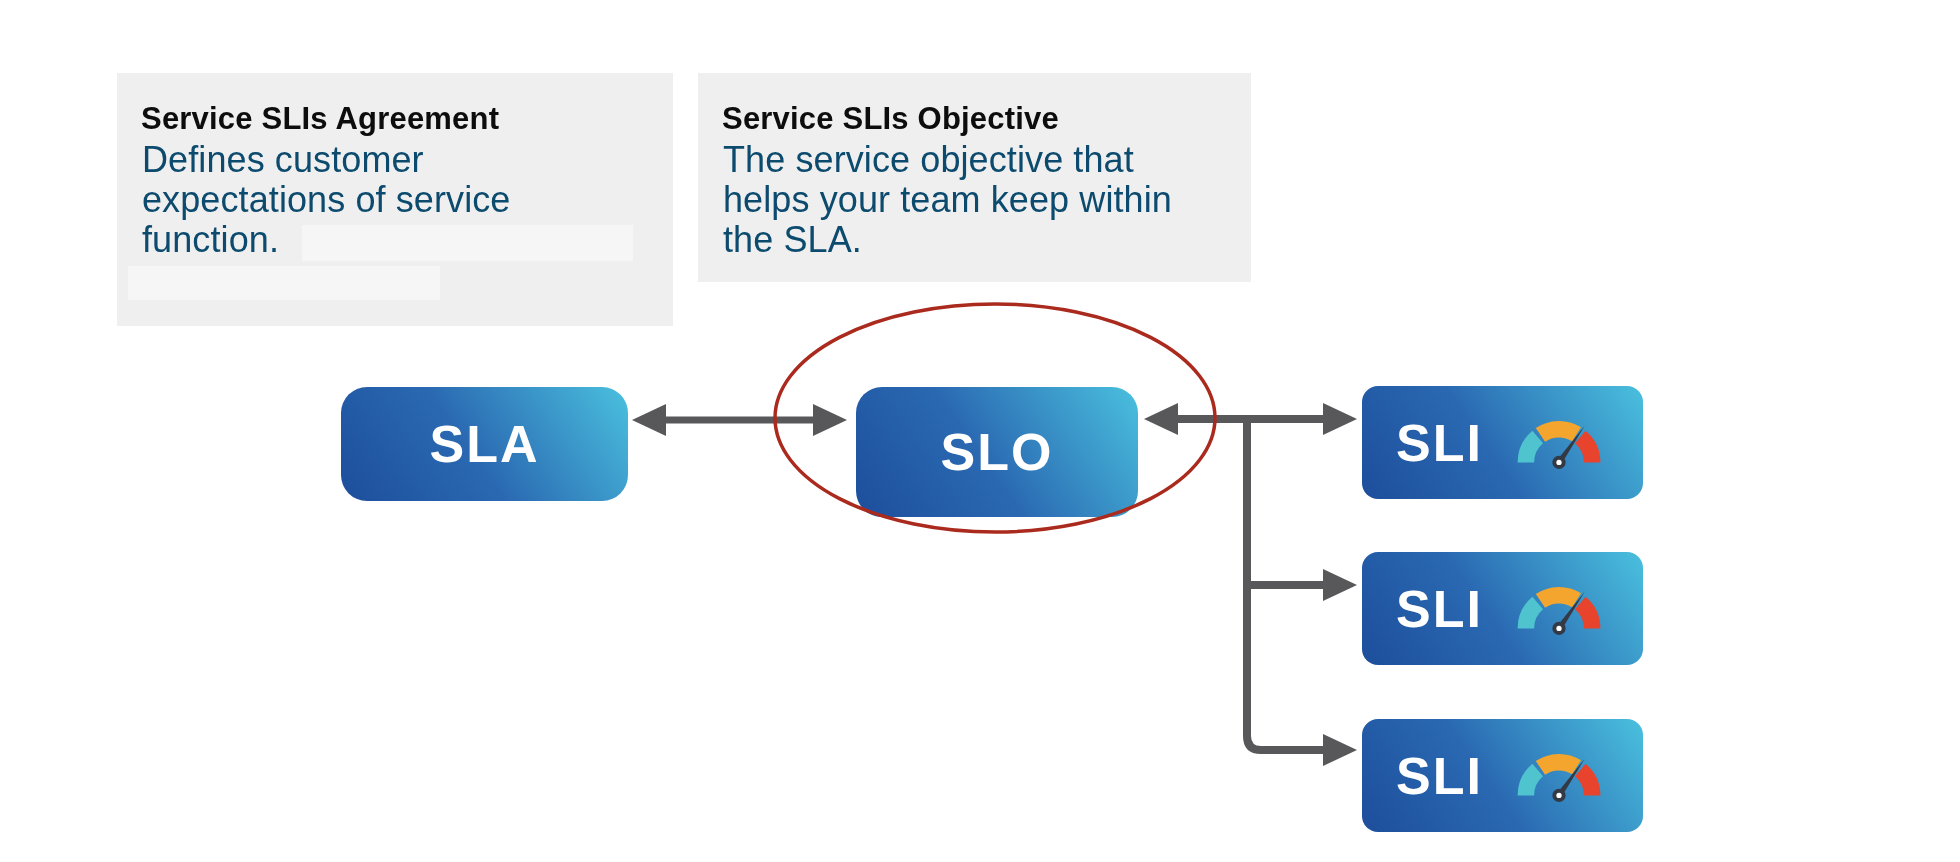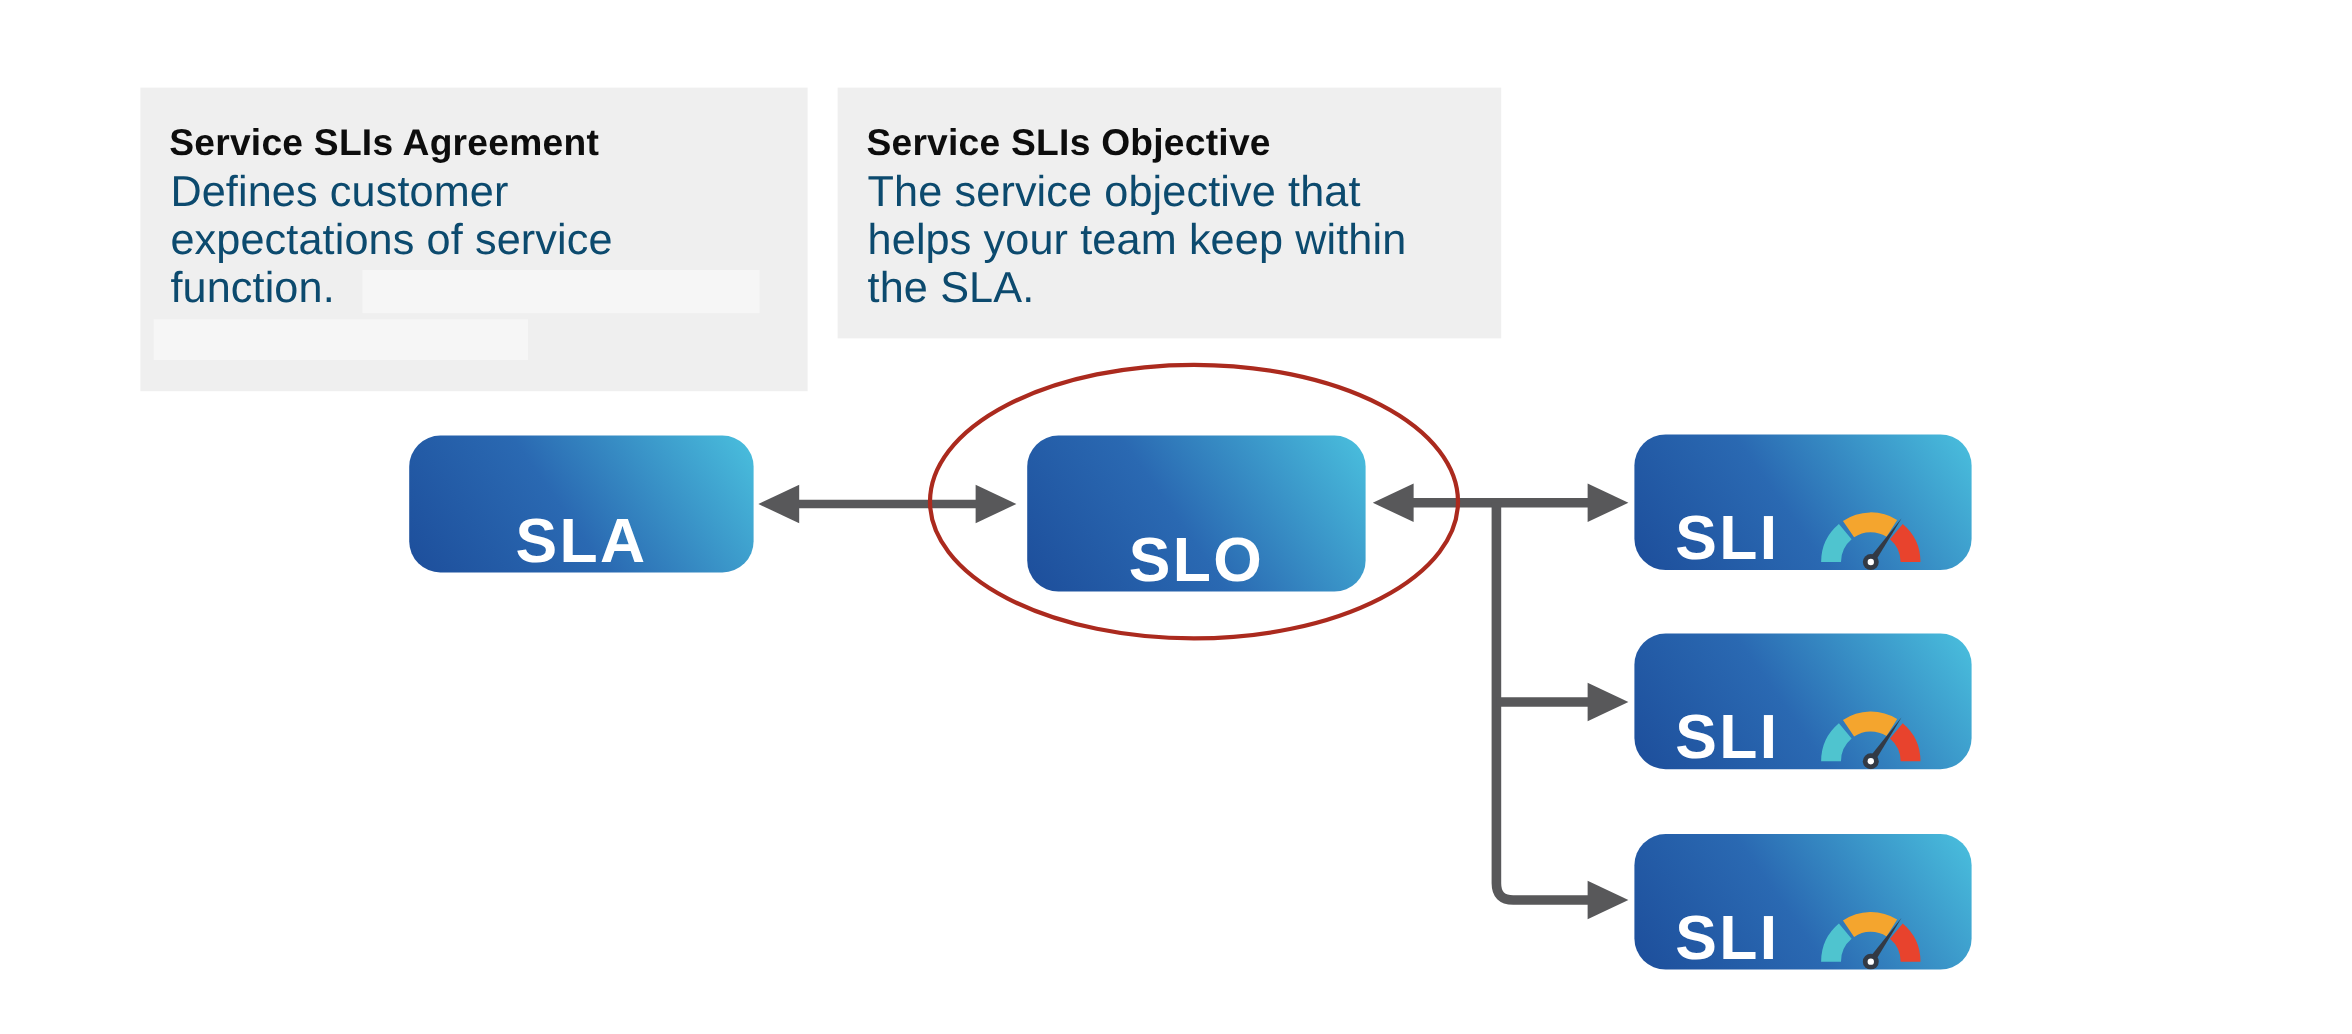--- a/index.html
+++ b/index.html
@@ -21,30 +21,31 @@
     white-space:pre-line;letter-spacing:0.1px;
   }
   .card-1{left:117px;width:556px;height:253px;}
   .card-2{left:698px;width:553px;height:209px;}
   .card-3{left:1279px;width:553px;height:253px;}
   .redact{position:absolute;background:var(--redact-bg);}
   .redact.r1{left:185px;top:152px;width:331px;height:36px;}
   .redact.r2{left:11px;top:193px;width:312px;height:34px;}
   
   .node{
-    position:absolute;border-radius:26px;display:flex;align-items:flex-end;justify-content:center;
+    position:absolute;border-radius:26px;display:flex;align-items:center;justify-content:center;
     background:linear-gradient(55deg,var(--node-gradient-start) 0%, #2a69b2 45%, var(--node-gradient-end) 100%);
     color:var(--node-text);
+    margin-top:24px;
   }
   .node .label{
     font-size:52px;font-weight:800;letter-spacing:2px;line-height:1;
   }
   .node-sla{left:341px;top:363px;width:287px;height:114px;}
   .node-slo{left:856px;top:363px;width:282px;height:130px;}
-  .node-sli{left:1362px;width:281px;height:113px;gap:26px;}
+  .node-sli{left:1362px;width:281px;height:113px;gap:26px;border-radius:16px;}
   .node-sli .gauge{width:100px;height:53px;display:block;}
   .sli-1{top:362px;} .sli-2{top:528px;} .sli-3{top:695px;}
   
   .overlay{position:absolute;left:0;top:0;pointer-events:none;}
   .arrow-line{stroke:var(--arrow);fill:none;}
   .arrow-head{fill:var(--arrow);stroke:none;}
   .ellipse-highlight{fill:none;stroke:var(--highlight-ellipse);stroke-width:3.5;}
   .seg-teal{fill:var(--gauge-teal);}
   .seg-orange{fill:var(--gauge-orange);}
   .seg-red{fill:var(--gauge-red);}

